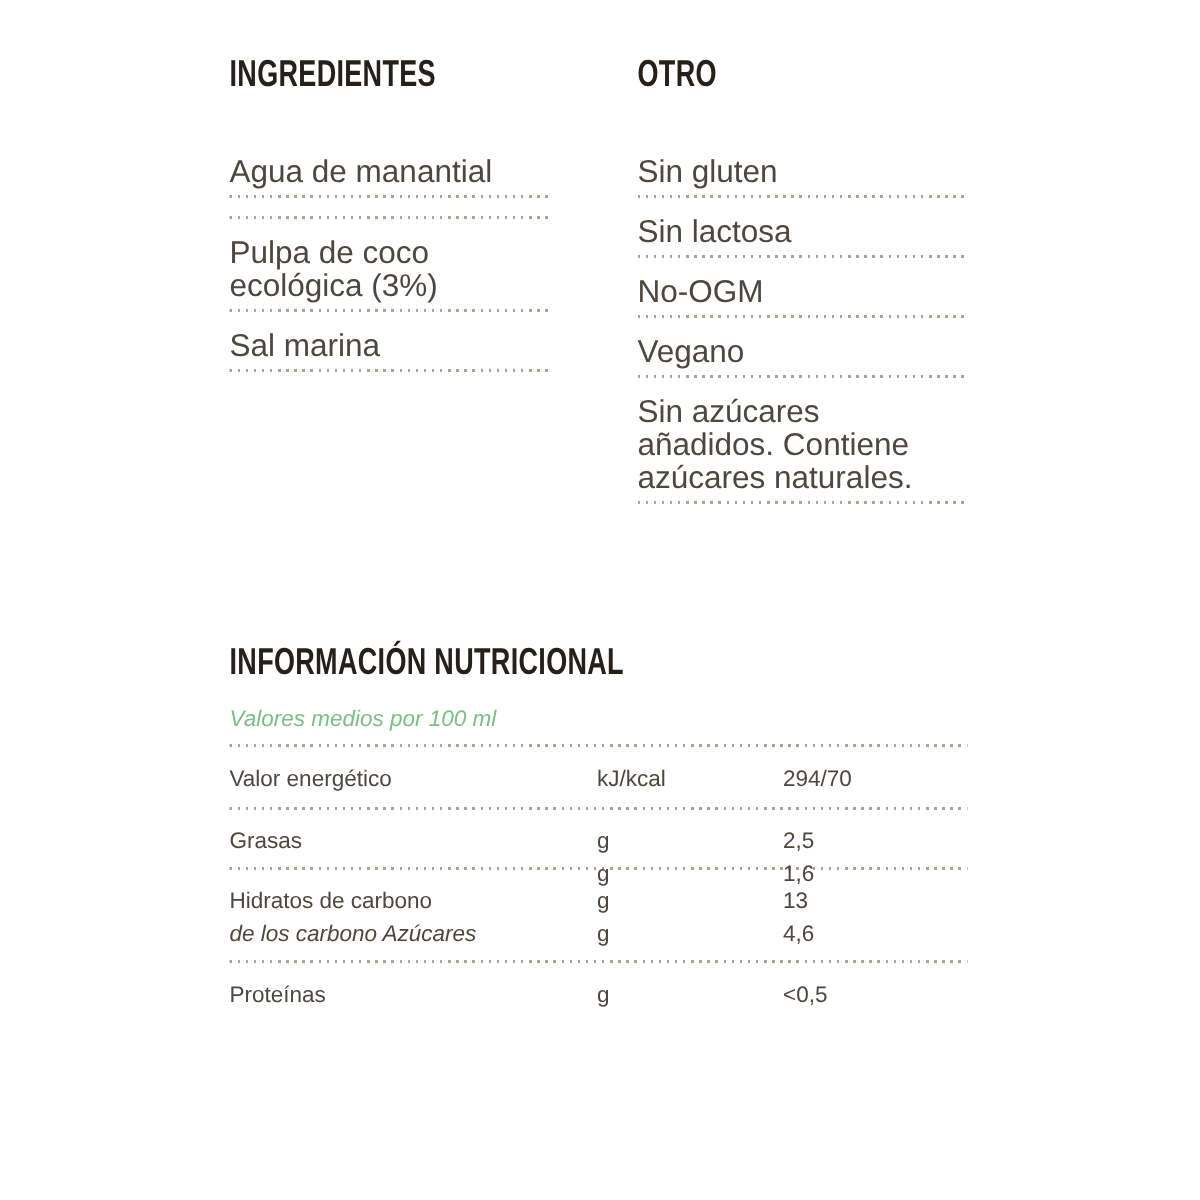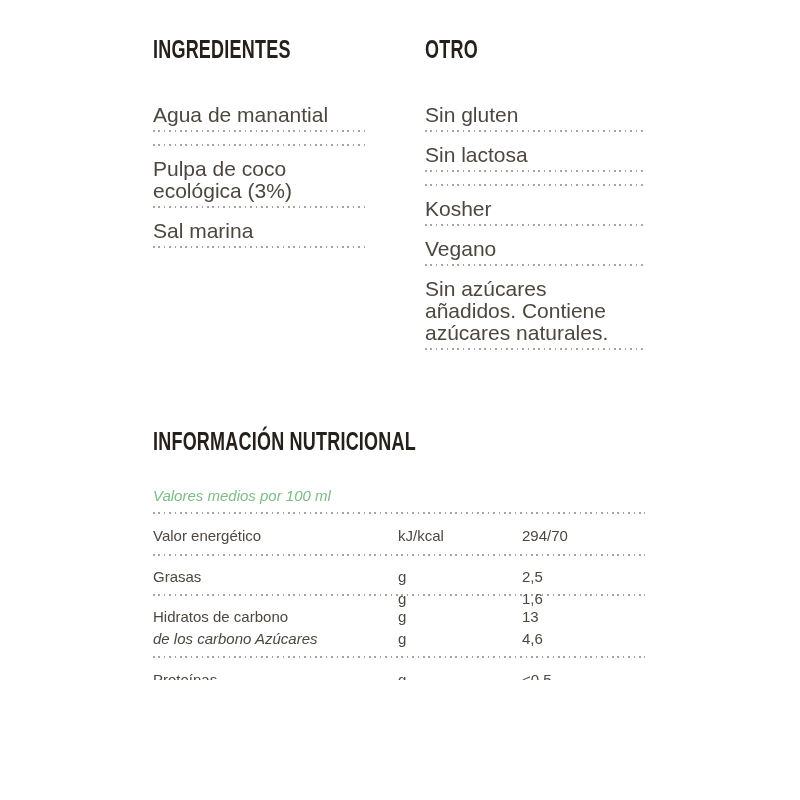--- a/index.html
+++ b/index.html
@@ -57,21 +57,21 @@
       transparent 1.6px, transparent 5.4px
     );
   }
   .nutrition {
     position: absolute;
     left: 153px;
     top: 428px;
     width: 492px;
   }
   .subtitle {
-    margin-top: 32px;
+    margin-top: 16px;
     font-size: 15px;
     line-height: 20px;
     font-style: italic;
     color: #7dbd86;
     margin-bottom: 6px;
   }
   .ntable .dotline { margin: 0; }
   .t-row { }
   .t-row.single { padding: 12px 0 8px 0; }
   .t-row.double { padding: 10px 0 6px 0; }
@@ -133,24 +133,21 @@
     <ul class="item-list">
       <li class="list-item">
         <span class="item-text">Sin gluten</span>
         <span class="dotline"></span>
       </li>
       <li class="list-item">
         <span class="item-text">Sin lactosa</span>
         <span class="dotline"></span>
       </li>
       <li class="list-item">
-        <span class="dotline"></span>
-      </li>
-      <li class="list-item">
-        <span class="item-text">Kosher</span>
+        <span class="item-text">No-OGM</span>
         <span class="dotline"></span>
       </li>
       <li class="list-item">
         <span class="item-text">Vegano</span>
         <span class="dotline"></span>
       </li>
       <li class="list-item">
         <span class="item-text">Sin azúcares añadidos. Contiene azúcares naturales.</span>
         <span class="dotline"></span>
       </li>

